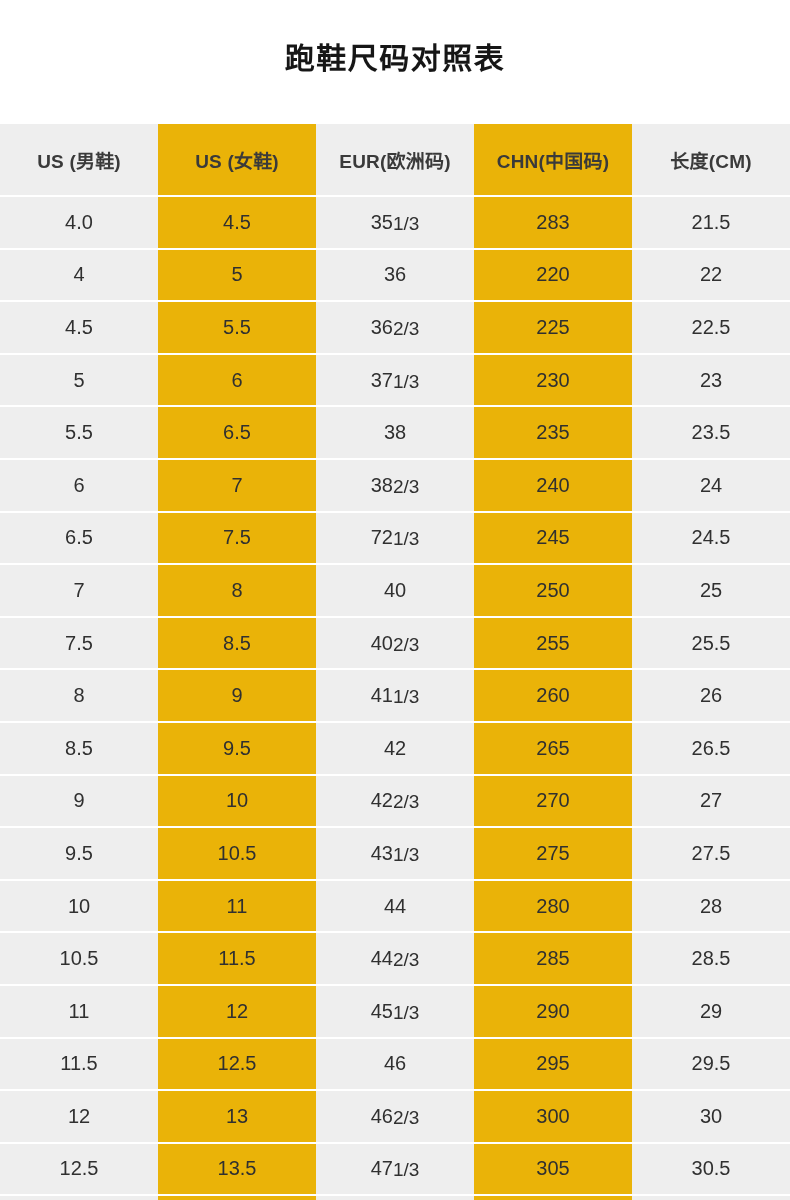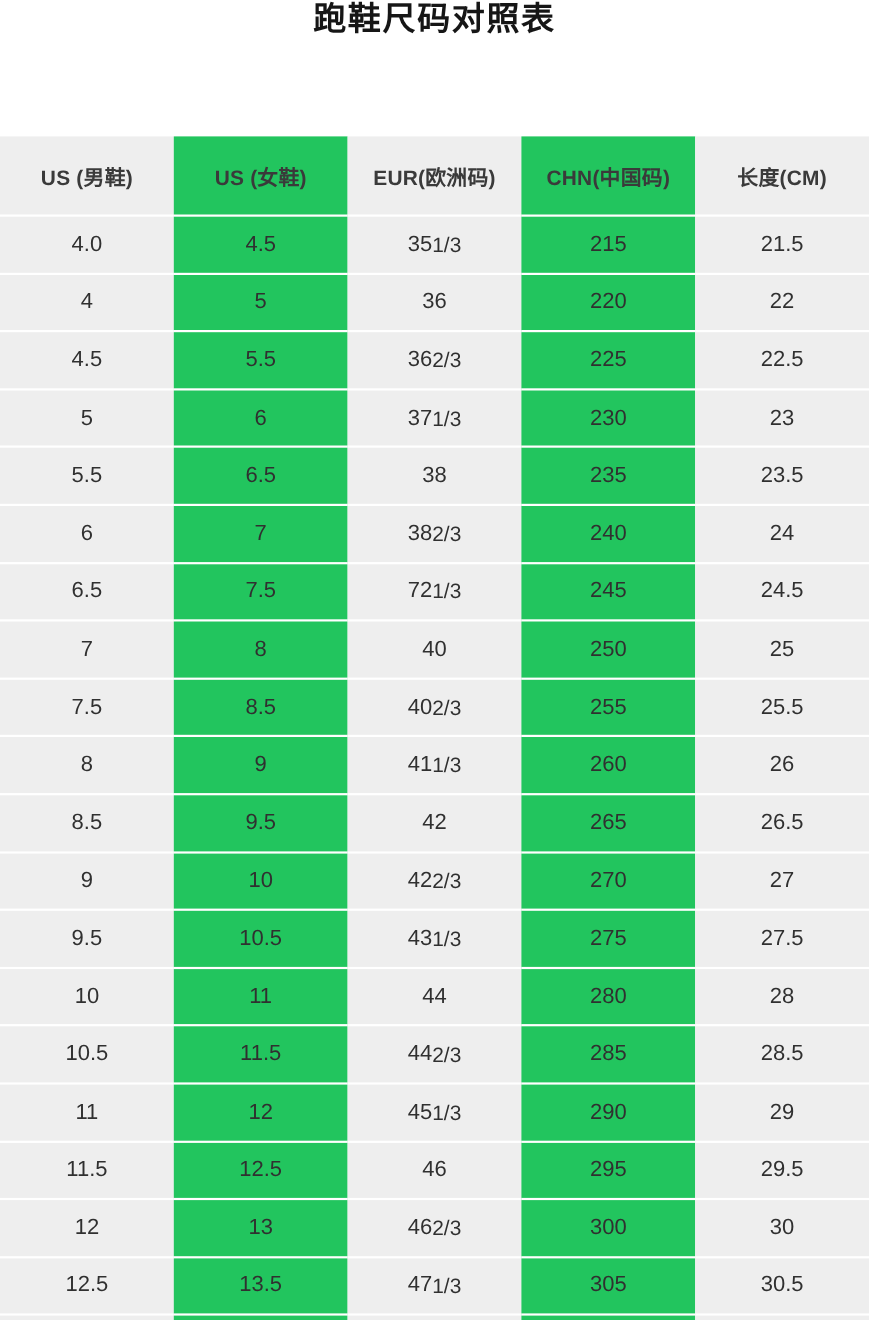--- a/index.html
+++ b/index.html
@@ -21,21 +21,21 @@
     width: 790px;
     height: 1200px;
     background: #ffffff;
     box-sizing: border-box;
   }
 
   
   .title-wrap {
     height: 124px;
     display: flex;
-    align-items: flex-start;
+    align-items: center;
     justify-content: center;
     padding-bottom: 6px;
     box-sizing: border-box;
   }
   .page-title {
     font-size: 30px;
     font-weight: bold;
     color: #161616;
     letter-spacing: 1.5px;
     line-height: 1.2;
@@ -65,21 +65,21 @@
     box-sizing: border-box;
   }
 
   
   .size-table th.shade,
   .size-table td.shade {
     background: #eeeeee;
   }
   .size-table th.plain,
   .size-table td.plain {
-    background: #22c55e;
+    background: #eab308;
   }
 
   
   .size-table thead th {
     height: 72px;
     font-size: 19px;
     font-weight: bold;
     color: #3a3a3a;
     letter-spacing: 0.2px;
     white-space: nowrap;
@@ -129,21 +129,21 @@
           <th class="shade">EUR(欧洲码)</th>
           <th class="plain">CHN(中国码)</th>
           <th class="shade">长度(CM)</th>
         </tr>
     </thead>
     <tbody id="table-body">
         <tr>
           <td class="shade">4.0</td>
           <td class="plain">4.5</td>
           <td class="shade"><span>35</span><span class="frac">1/3</span></td>
-          <td class="plain">215</td>
+          <td class="plain">283</td>
           <td class="shade">21.5</td>
         </tr>
         <tr>
           <td class="shade">4</td>
           <td class="plain">5</td>
           <td class="shade"><span>36</span></td>
           <td class="plain">220</td>
           <td class="shade">22</td>
         </tr>
         <tr>

